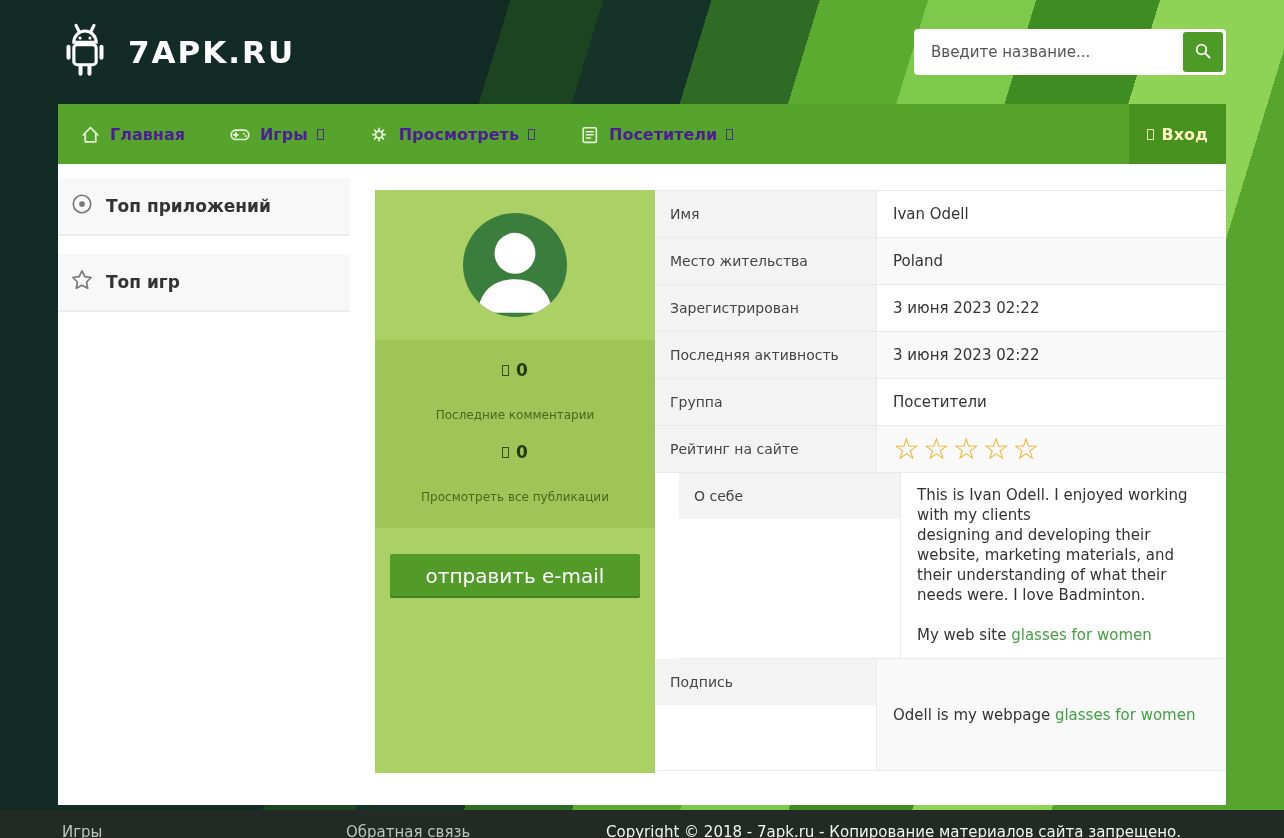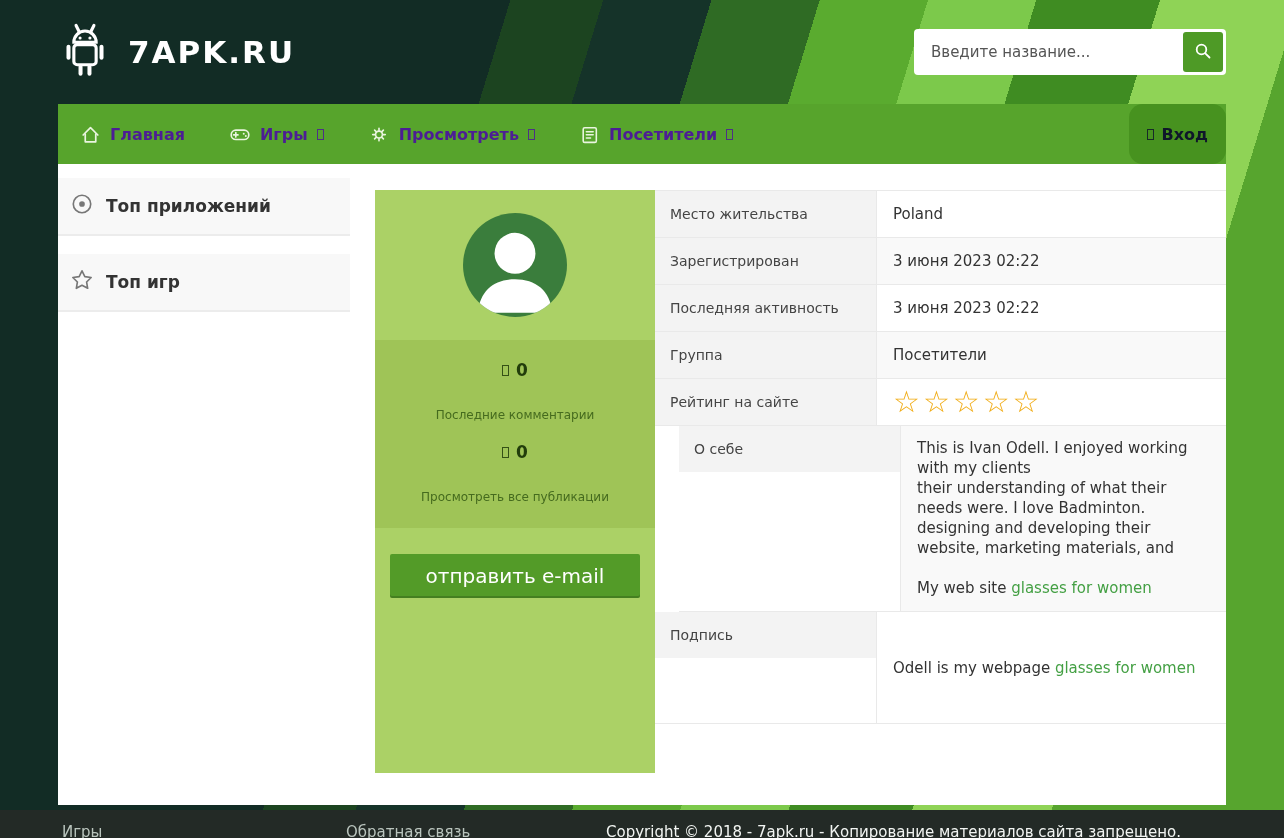--- a/index.html
+++ b/index.html
@@ -51,21 +51,21 @@
     color: #4c1d95; font-weight: bold; font-size: 16px; cursor: pointer; text-decoration: none;
   }
   .nav-item svg { display: block; }
   .tofu {
     display: inline-block; width: 7px; height: 11px;
     border: 1px solid currentColor; opacity: .85;
   }
   .login-btn {
     margin-left: auto; background: #47921f; padding: 0 18px;
     display: flex; align-items: center; gap: 8px;
-    color: #0f172a; font-weight: bold; font-size: 16px; cursor: pointer; text-decoration: none; border-radius: 14px;
+    color: #fef9c3; font-weight: bold; font-size: 16px; cursor: pointer; text-decoration: none;
   }
 
   
   .content { background: #fff; display: flex; padding: 14px 0 32px 0; }
   .sidebar { width: 292px; flex-shrink: 0; }
   .sidebar-item {
     height: 58px; background: #f8f8f8; border-bottom: 2px solid #ececec;
     display: flex; align-items: center; gap: 12px; padding: 0 12px;
     font-size: 17px; font-weight: bold; color: #333; cursor: pointer; margin-bottom: 18px;
   }
@@ -261,20 +261,26 @@
           </div>
         </div>
         <div class="email-section">
           <button class="email-btn">отправить e-mail</button>
         </div>
         <div class="filler"></div>
       </div>
 
       <div class="profile-table">
 
+        <div class="prow">
+          <div class="plabel">
+              <div class="plabel-chip">Имя</div>
+            </div>
+          <div class="pvalue">Ivan Odell</div>
+        </div>
 
         <div class="prow">
           <div class="plabel">
               <div class="plabel-chip">Место жительства</div>
             </div>
           <div class="pvalue">Poland</div>
         </div>
 
         <div class="prow">
           <div class="plabel">
@@ -305,22 +311,22 @@
             <span class="stars">☆☆☆☆☆</span>
           </div>
         </div>
 
         <div class="prow prow-tall prow-about">
           <div class="plabel">
               <div class="plabel-chip">О себе</div>
             </div>
           <div class="pvalue">
             <div class="about-line">This is Ivan Odell. I enjoyed working with my clients</div>
+            <div class="about-line">designing and developing their website, marketing materials, and</div>
             <div class="about-line">their understanding of what their needs were. I love Badminton.</div>
-            <div class="about-line">designing and developing their website, marketing materials, and</div>
             <div class="about-website">
               <span>My web site </span><a class="content-link" href="#">glasses for women</a>
             </div>
           </div>
         </div>
 
         <div class="prow prow-sign">
           <div class="plabel">
               <div class="plabel-chip">Подпись</div>
             </div>

